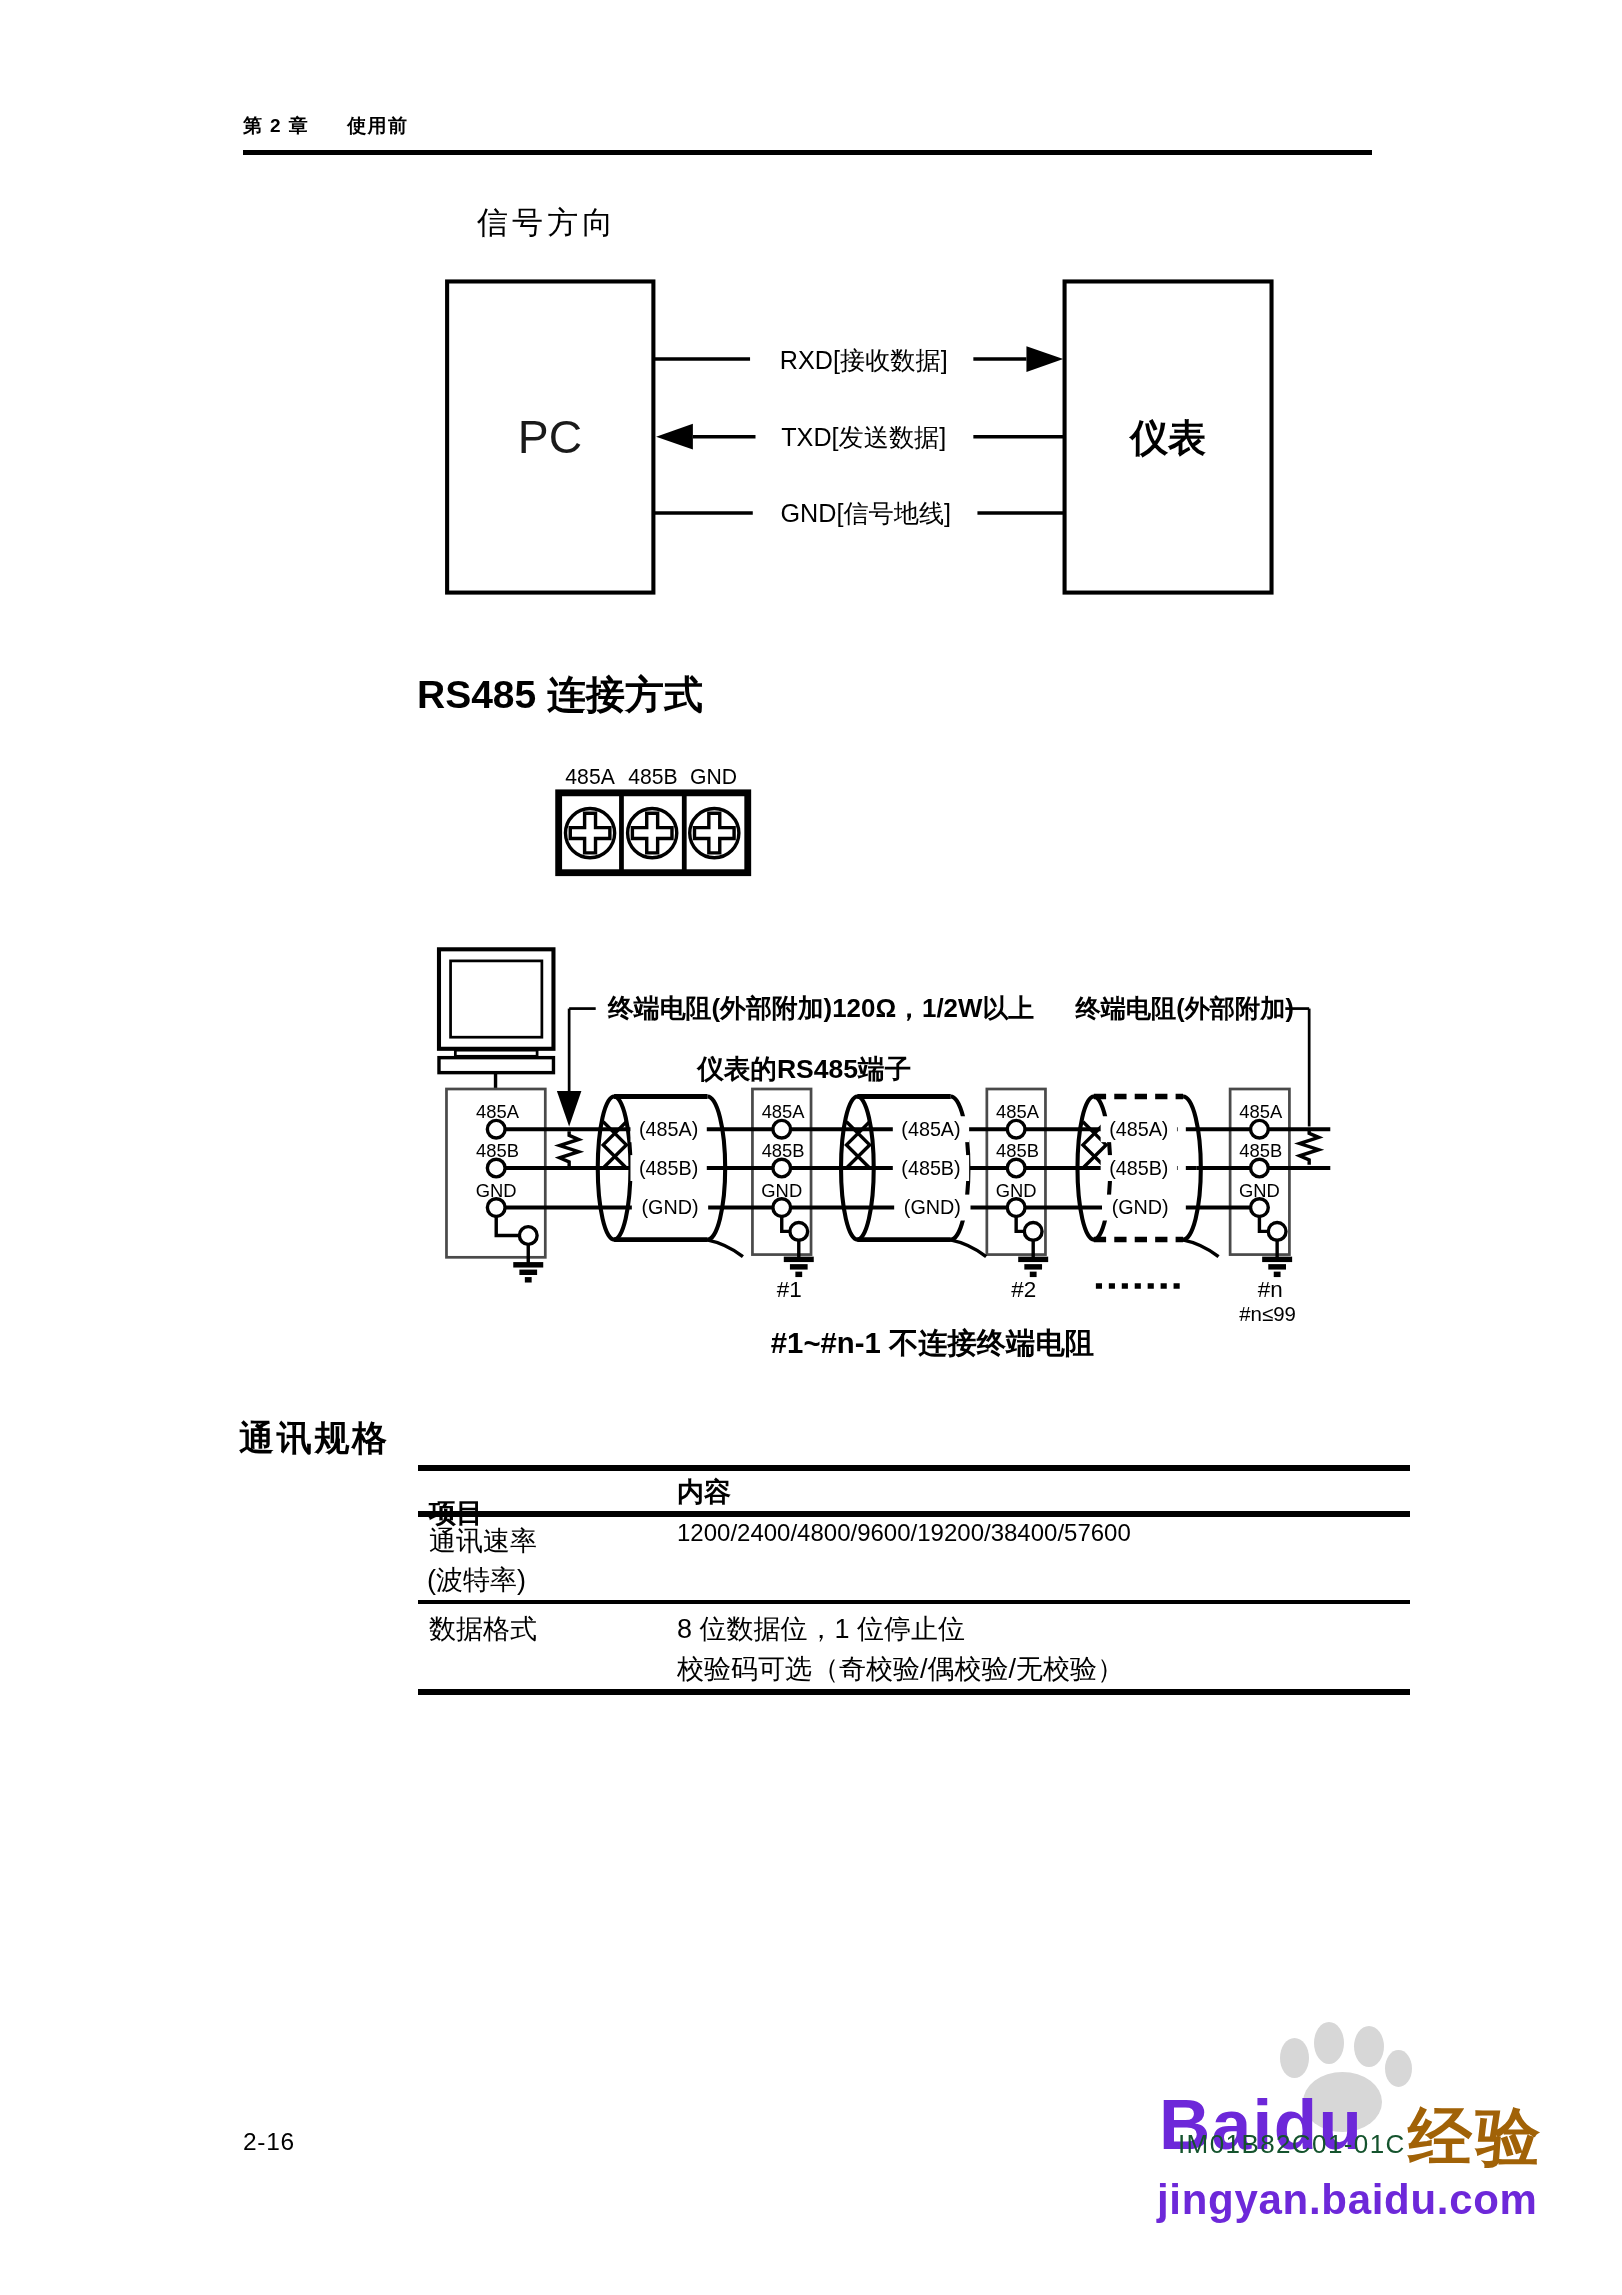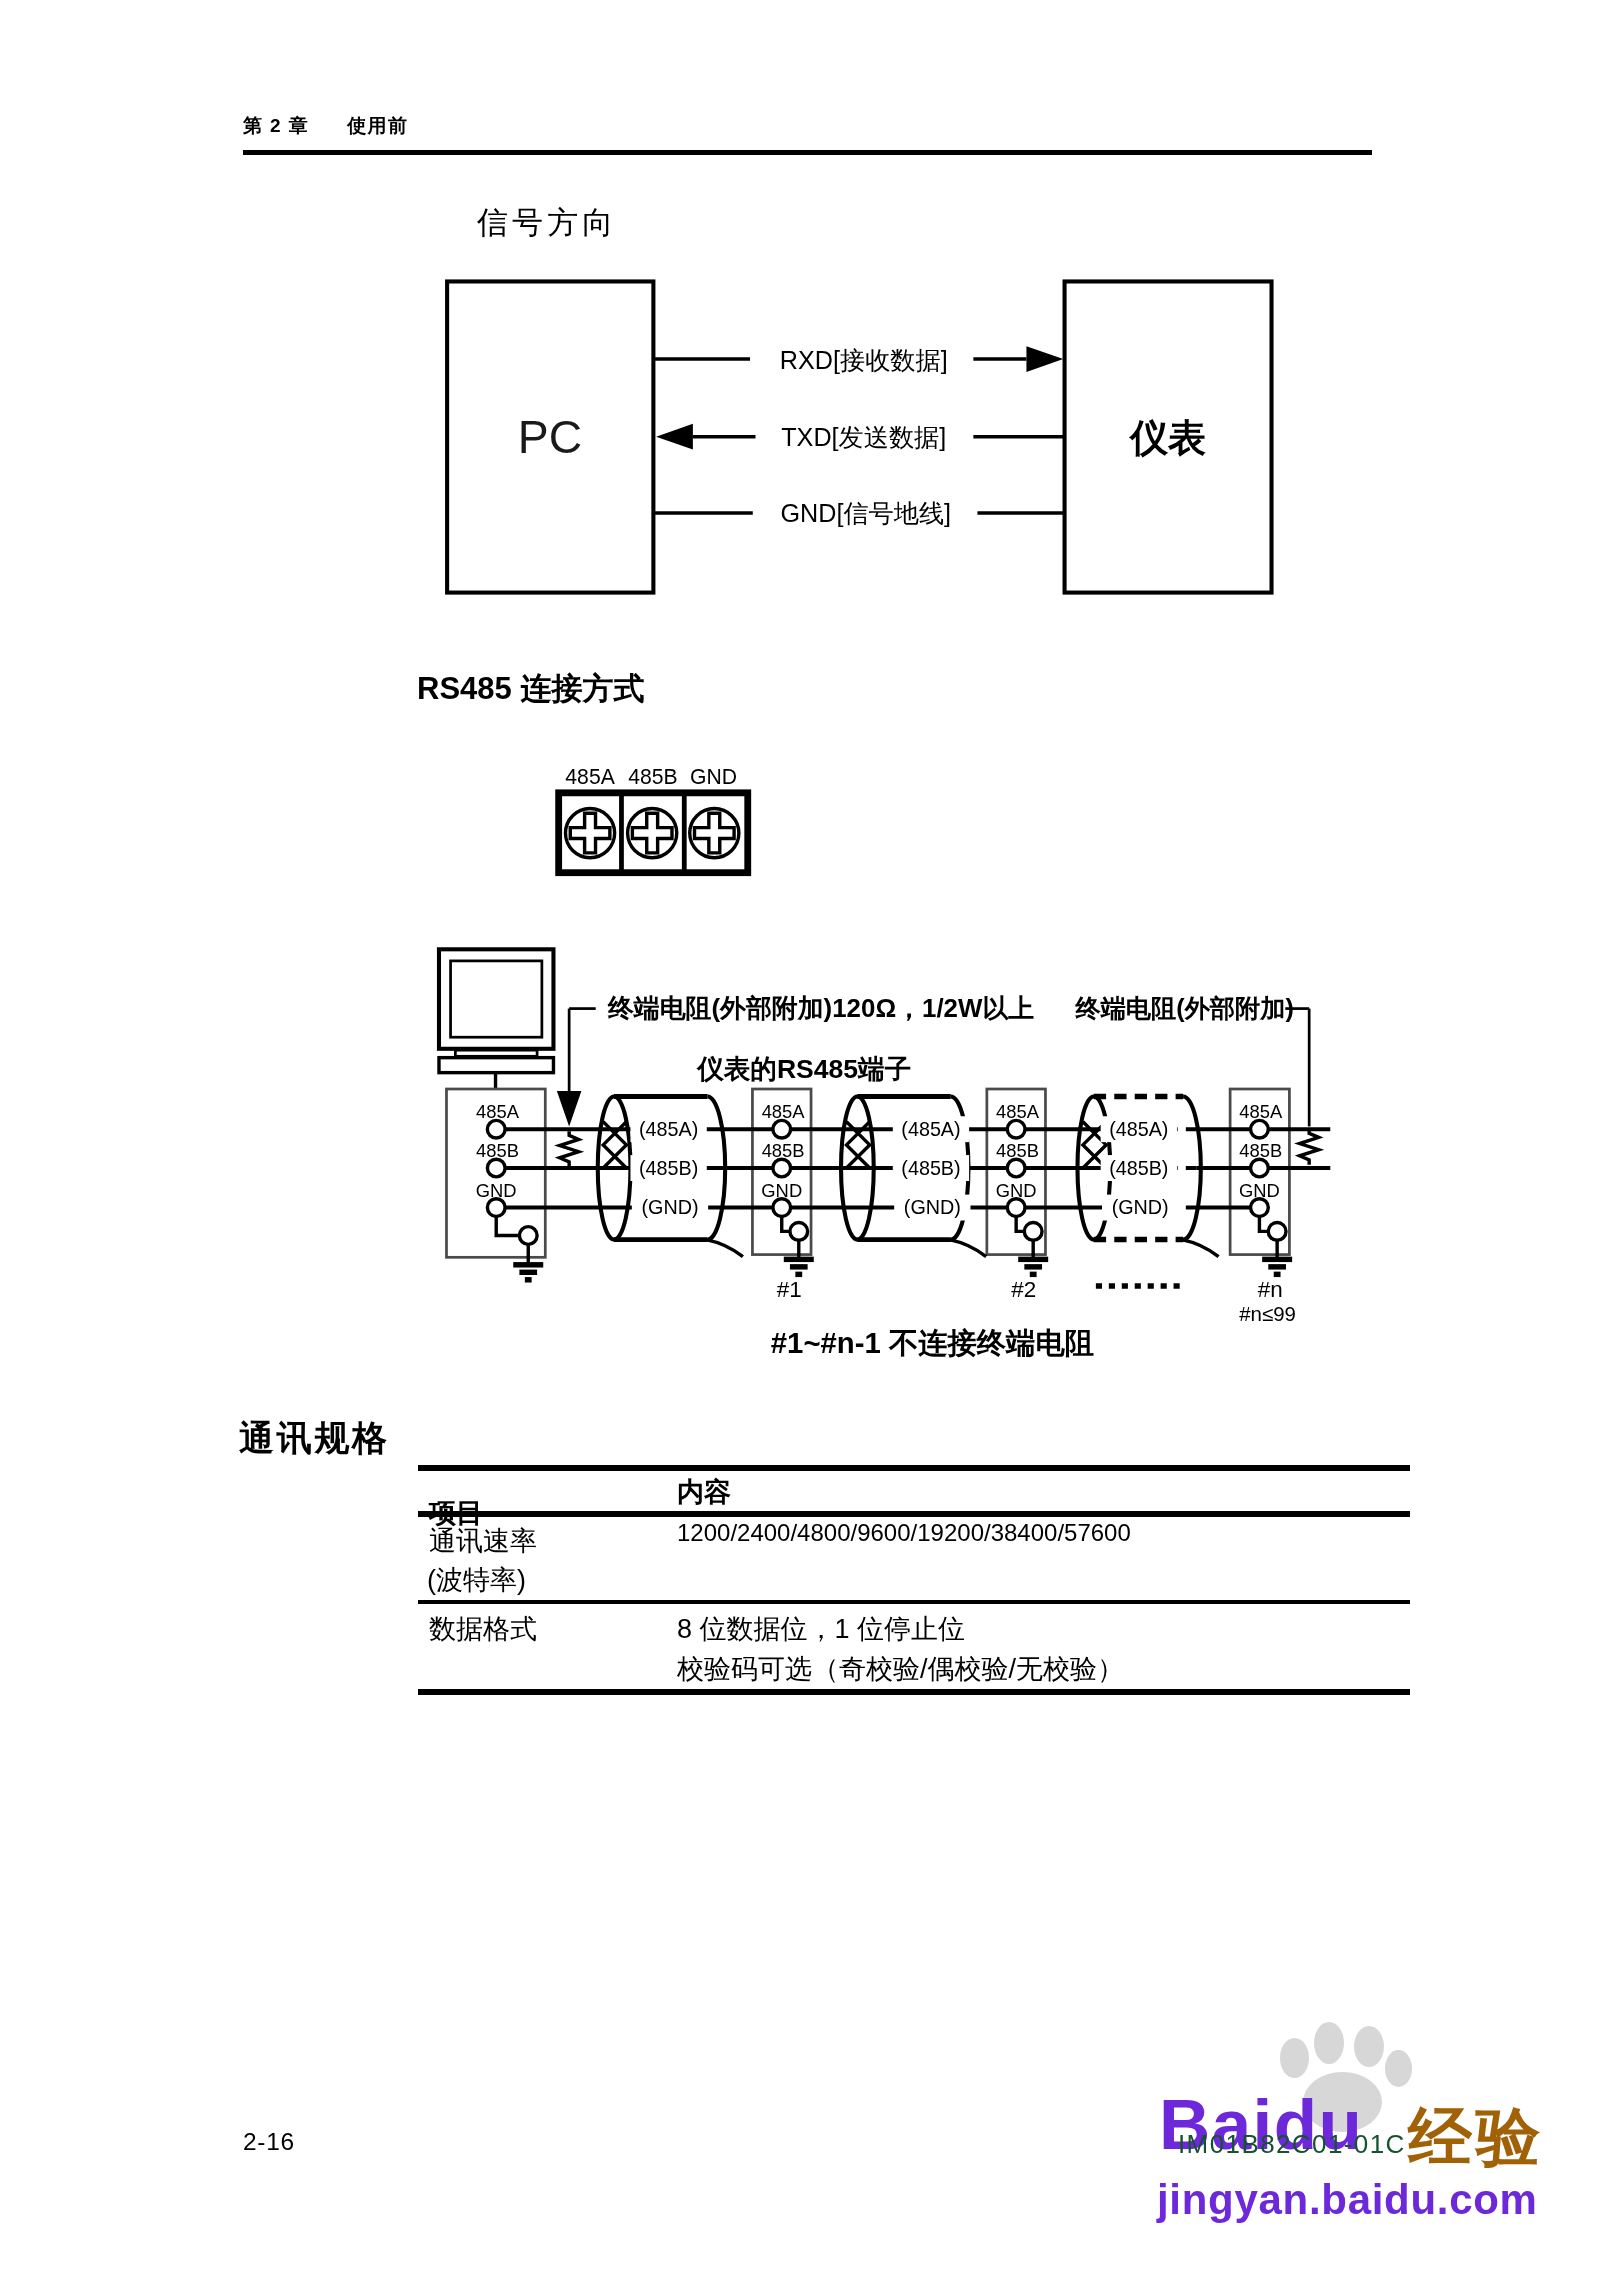--- a/index.html
+++ b/index.html
@@ -8,21 +8,21 @@
     font-family:"Liberation Sans","DejaVu Sans",sans-serif;color:#000;
     overflow:hidden;
   }
   .abs{position:absolute;}
   
   .chapter{left:243px;top:113px;font-size:19px;font-weight:bold;letter-spacing:1.4px;white-space:nowrap;}
   .chapter .num{margin-right:38px;}
   .header-rule{left:243px;top:150px;width:1129px;height:4.8px;background:#000;}
   
   .sig-title{left:453px;top:202px;font-size:31px;letter-spacing:4.1px;font-weight:normal;margin-left:24px;}
-  .rs485-title{left:417px;top:668px;font-size:31px;font-weight:bold;white-space:nowrap;}
+  .rs485-title{left:417px;top:668px;font-size:39px;font-weight:bold;white-space:nowrap;}
   .specs-title{left:239px;top:1415px;font-size:35px;font-weight:bold;letter-spacing:2.7px;}
   
   svg{position:absolute;overflow:visible;}
   .ink{stroke:#000;fill:none;}
   
   .tbl-border{position:absolute;background:#000;left:418px;width:992px;}
   .tbl-text{position:absolute;font-size:27px;white-space:nowrap;}
   .tbl-num{font-weight:normal;font-size:24px;}
   
   .pagenum{left:243px;top:2128px;font-size:24.5px;letter-spacing:0.7px;}

